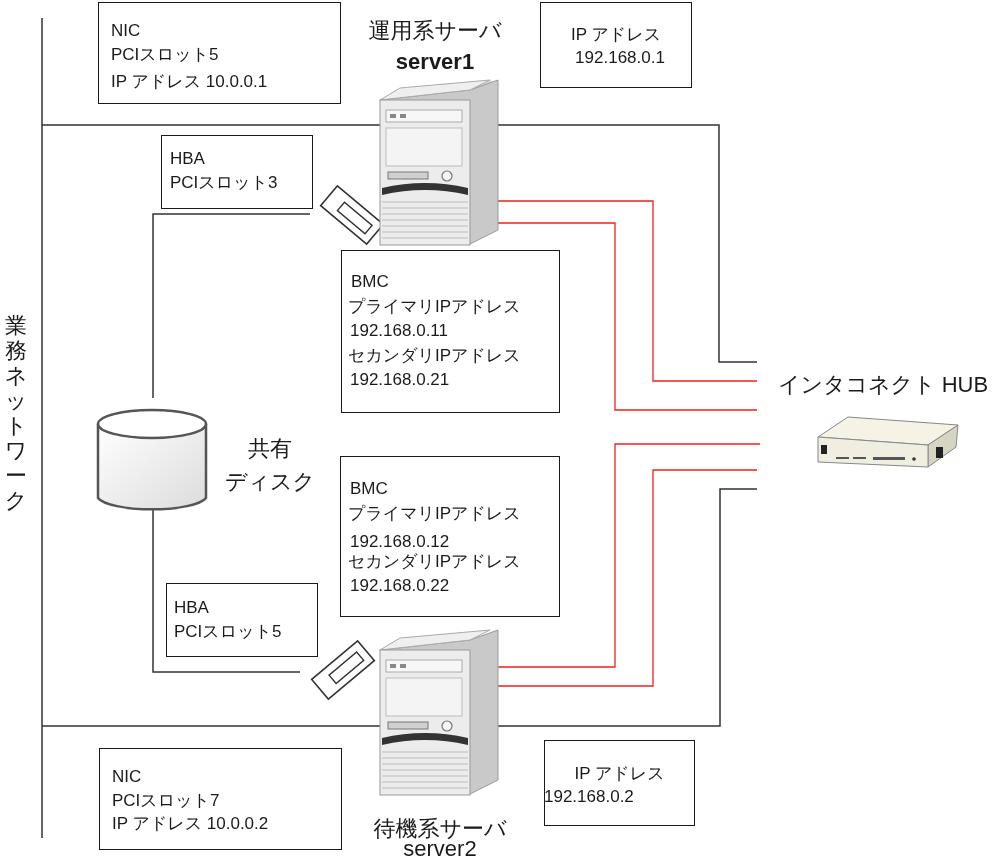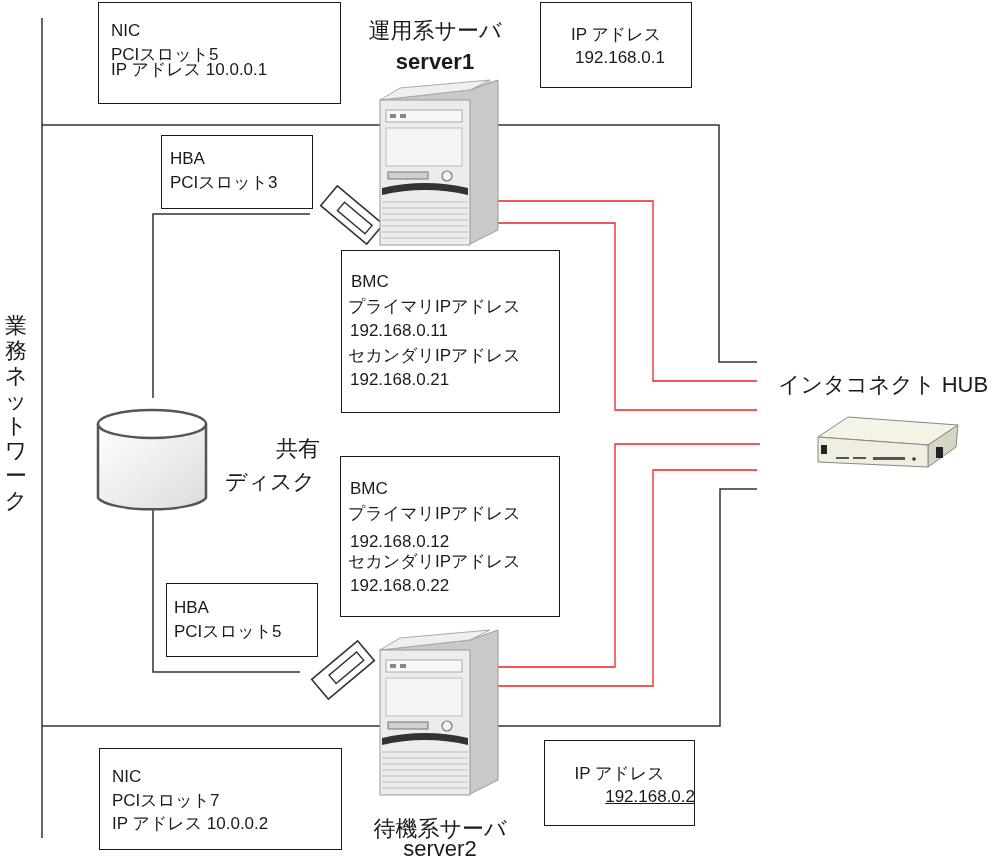--- a/index.html
+++ b/index.html
@@ -122,56 +122,56 @@
   <span>ー</span>
   <span>ク</span>
 </div>
 
 <div class="big" style="left:350px; top:18px; width:170px;">運用系サーバ</div>
 <div class="big" style="left:350px; top:49px; width:170px;font-weight:bold;">server1</div>
 
 <div class="box" style="left:98px; top:2px; width:243px; height:102px;"></div>
 <div class="txt" style="left:111px; top:19px;">NIC</div>
 <div class="txt" style="left:111px; top:43px;">PCIスロット5</div>
-<div class="txt" style="left:111px; top:58px;">IP アドレス 10.0.0.1</div>
+<div class="txt" style="left:111px; top:70px;">IP アドレス 10.0.0.1</div>
 
 <div class="box" style="left:540px; top:2px; width:152px; height:86px;"></div>
 <div class="txt" style="left:540px; top:23px; width:152px; text-align:center;">IP アドレス</div>
 <div class="txt" style="left:540px; top:46px; width:160px; text-align:center;">192.168.0.1</div>
 
 <div class="box" style="left:161px; top:135px; width:152px; height:74px;"></div>
 <div class="txt" style="left:170px; top:147px;">HBA</div>
 <div class="txt" style="left:170px; top:171px;">PCIスロット3</div>
 
 <div class="box" style="left:341px; top:250px; width:219px; height:163px;"></div>
 <div class="txt" style="left:351px; top:270px;">BMC</div>
 <div class="txt" style="left:348px; top:295px;">プライマリIPアドレス</div>
 <div class="txt" style="left:350px; top:319px;">192.168.0.11</div>
 <div class="txt" style="left:348px; top:344px;">セカンダリIPアドレス</div>
 <div class="txt" style="left:350px; top:368px;">192.168.0.21</div>
 
-<div class="big" style="left:220px; top:436px; width:100px;text-align:right;">共有</div>
+<div class="big" style="left:220px; top:436px; width:100px;">共有</div>
 <div class="big" style="left:215px; top:469px; width:110px;">ディスク</div>
 
 <div class="box" style="left:340px; top:456px; width:220px; height:161px;"></div>
 <div class="txt" style="left:350px; top:477px;">BMC</div>
 <div class="txt" style="left:348px; top:502px;">プライマリIPアドレス</div>
 <div class="txt" style="left:350px; top:530px;">192.168.0.12</div>
 <div class="txt" style="left:348px; top:550px;">セカンダリIPアドレス</div>
 <div class="txt" style="left:350px; top:574px;">192.168.0.22</div>
 
 <div class="box" style="left:166px; top:583px; width:152px; height:74px;"></div>
 <div class="txt" style="left:174px; top:596px;">HBA</div>
 <div class="txt" style="left:174px; top:620px;">PCIスロット5</div>
 
 <div class="box" style="left:99px; top:748px; width:243px; height:102px;"></div>
 <div class="txt" style="left:112px; top:765px;">NIC</div>
 <div class="txt" style="left:112px; top:789px;">PCIスロット7</div>
 <div class="txt" style="left:112px; top:812px;">IP アドレス 10.0.0.2</div>
 
 <div class="box" style="left:544px; top:740px; width:151px; height:86px;"></div>
 <div class="txt" style="left:544px; top:762px; width:151px; text-align:center;">IP アドレス</div>
-<div class="txt" style="left:544px; top:785px; width:151px; text-align:right;text-decoration:underline;">192.168.0.2</div>
+<div class="txt" style="left:544px; top:785px; width:151px; text-align:left;">192.168.0.2</div>
 
 <div class="big" style="left:355px; top:808px; width:170px;margin-top:8px;">待機系サーバ</div>
 <div class="big" style="left:355px; top:836px; width:170px;">server2</div>
 
 <div class="big" style="left:778px; top:372px; text-align:left;">インタコネクト HUB</div>
 
 </body></html>

